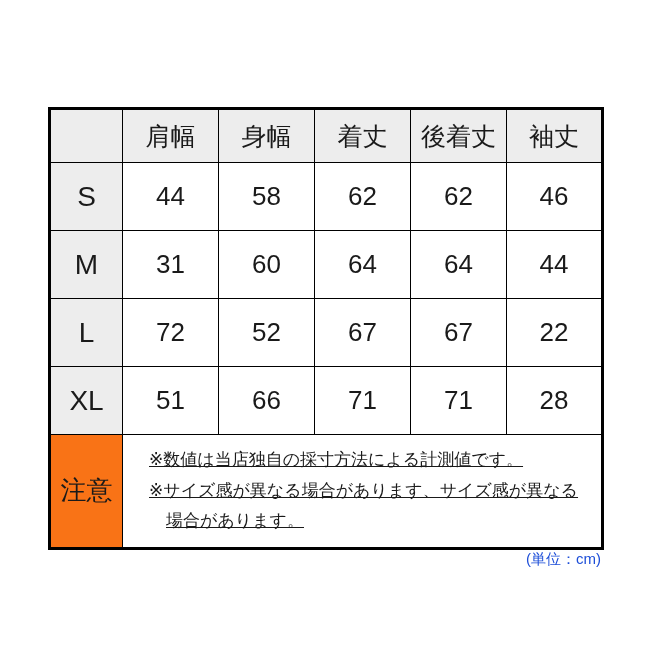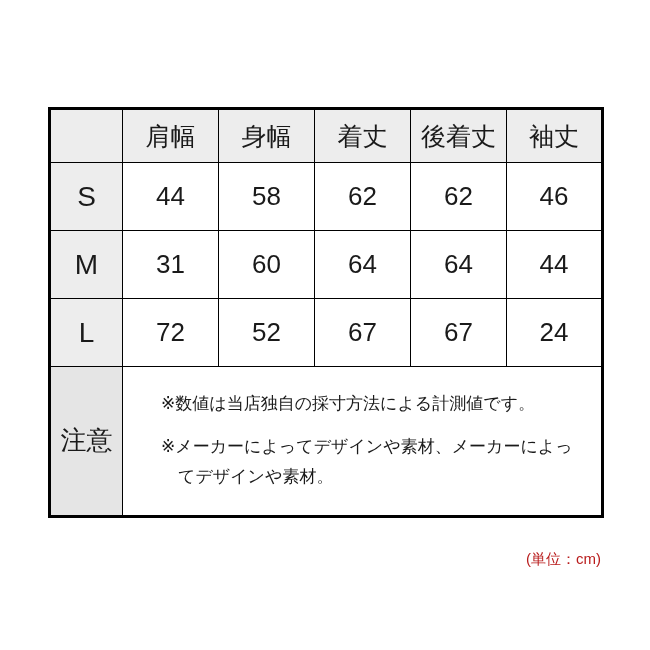--- a/index.html
+++ b/index.html
@@ -37,42 +37,43 @@
   }
   tr.data-row { height: 68px; }
   tr.data-row th {
     background: #ededed;
     font-size: 28px;
   }
   tr.data-row td { font-size: 26px; }
 
   tr.note-row { height: 98px; }
   tr.note-row th {
-    background: #e5e5e5;
+    background: #f97316;
     font-size: 26px;
   }
   td.note-cell {
     text-align: left;
     padding: 10px 14px 10px 26px;
     font-size: 17px;
   }
   .note-line {
-    margin: 12px;
+    margin: 0;
     padding-left: 1em;
     text-indent: -1em;
     line-height: 1.8;
+    text-decoration: underline;
   }
 
   .unit-caption {
     position: absolute;
     left: 48px; top: 550px;
     width: 553px;
     text-align: right;
     font-size: 15px;
-    color: #b91c1c;
+    color: #1d4ed8;
   }
 </style>
 </head>
 <body>
 
 <div class="page">
 
   <table class="size-table">
     <colgroup>
       <col class="label-col">
@@ -108,27 +109,35 @@
         <td>64</td>
         <td>64</td>
         <td>44</td>
       </tr>
       <tr class="data-row">
         <th>L</th>
         <td>72</td>
         <td>52</td>
         <td>67</td>
         <td>67</td>
-        <td>24</td>
+        <td>22</td>
+      </tr>
+      <tr class="data-row">
+        <th>XL</th>
+        <td>51</td>
+        <td>66</td>
+        <td>71</td>
+        <td>71</td>
+        <td>28</td>
       </tr>
       <tr class="note-row">
         <th>注意</th>
         <td class="note-cell" colspan="5">
           <p class="note-line">※数値は当店独自の採寸方法による計測値です。</p>
-          <p class="note-line">※メーカーによってデザインや素材、メーカーによってデザインや素材。</p>
+          <p class="note-line">※サイズ感が異なる場合があります、サイズ感が異なる場合があります。</p>
         </td>
       </tr>
     </tbody>
   </table>
 
   <div class="unit-caption">(単位：cm)</div>
 
 </div>
 
 </body></html>

